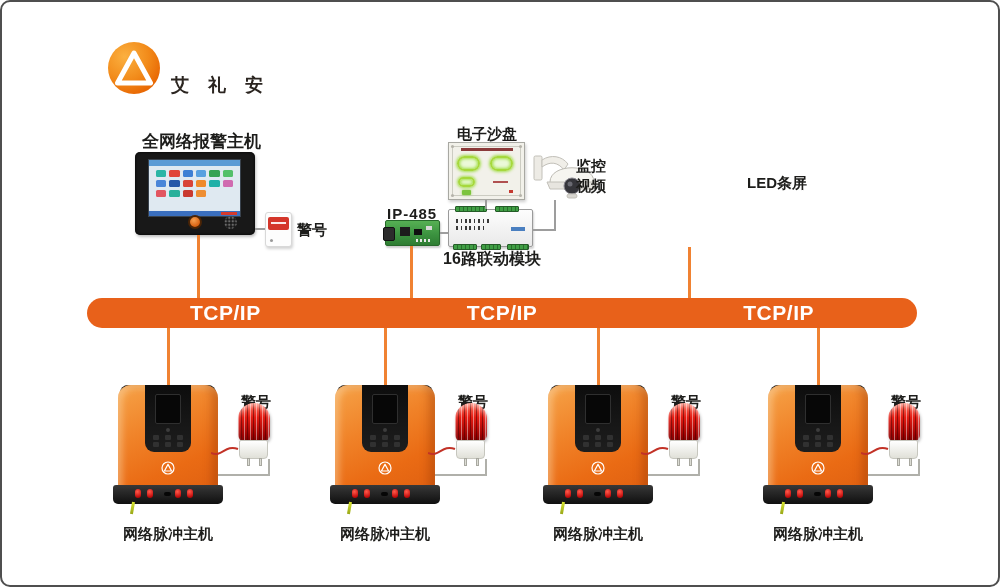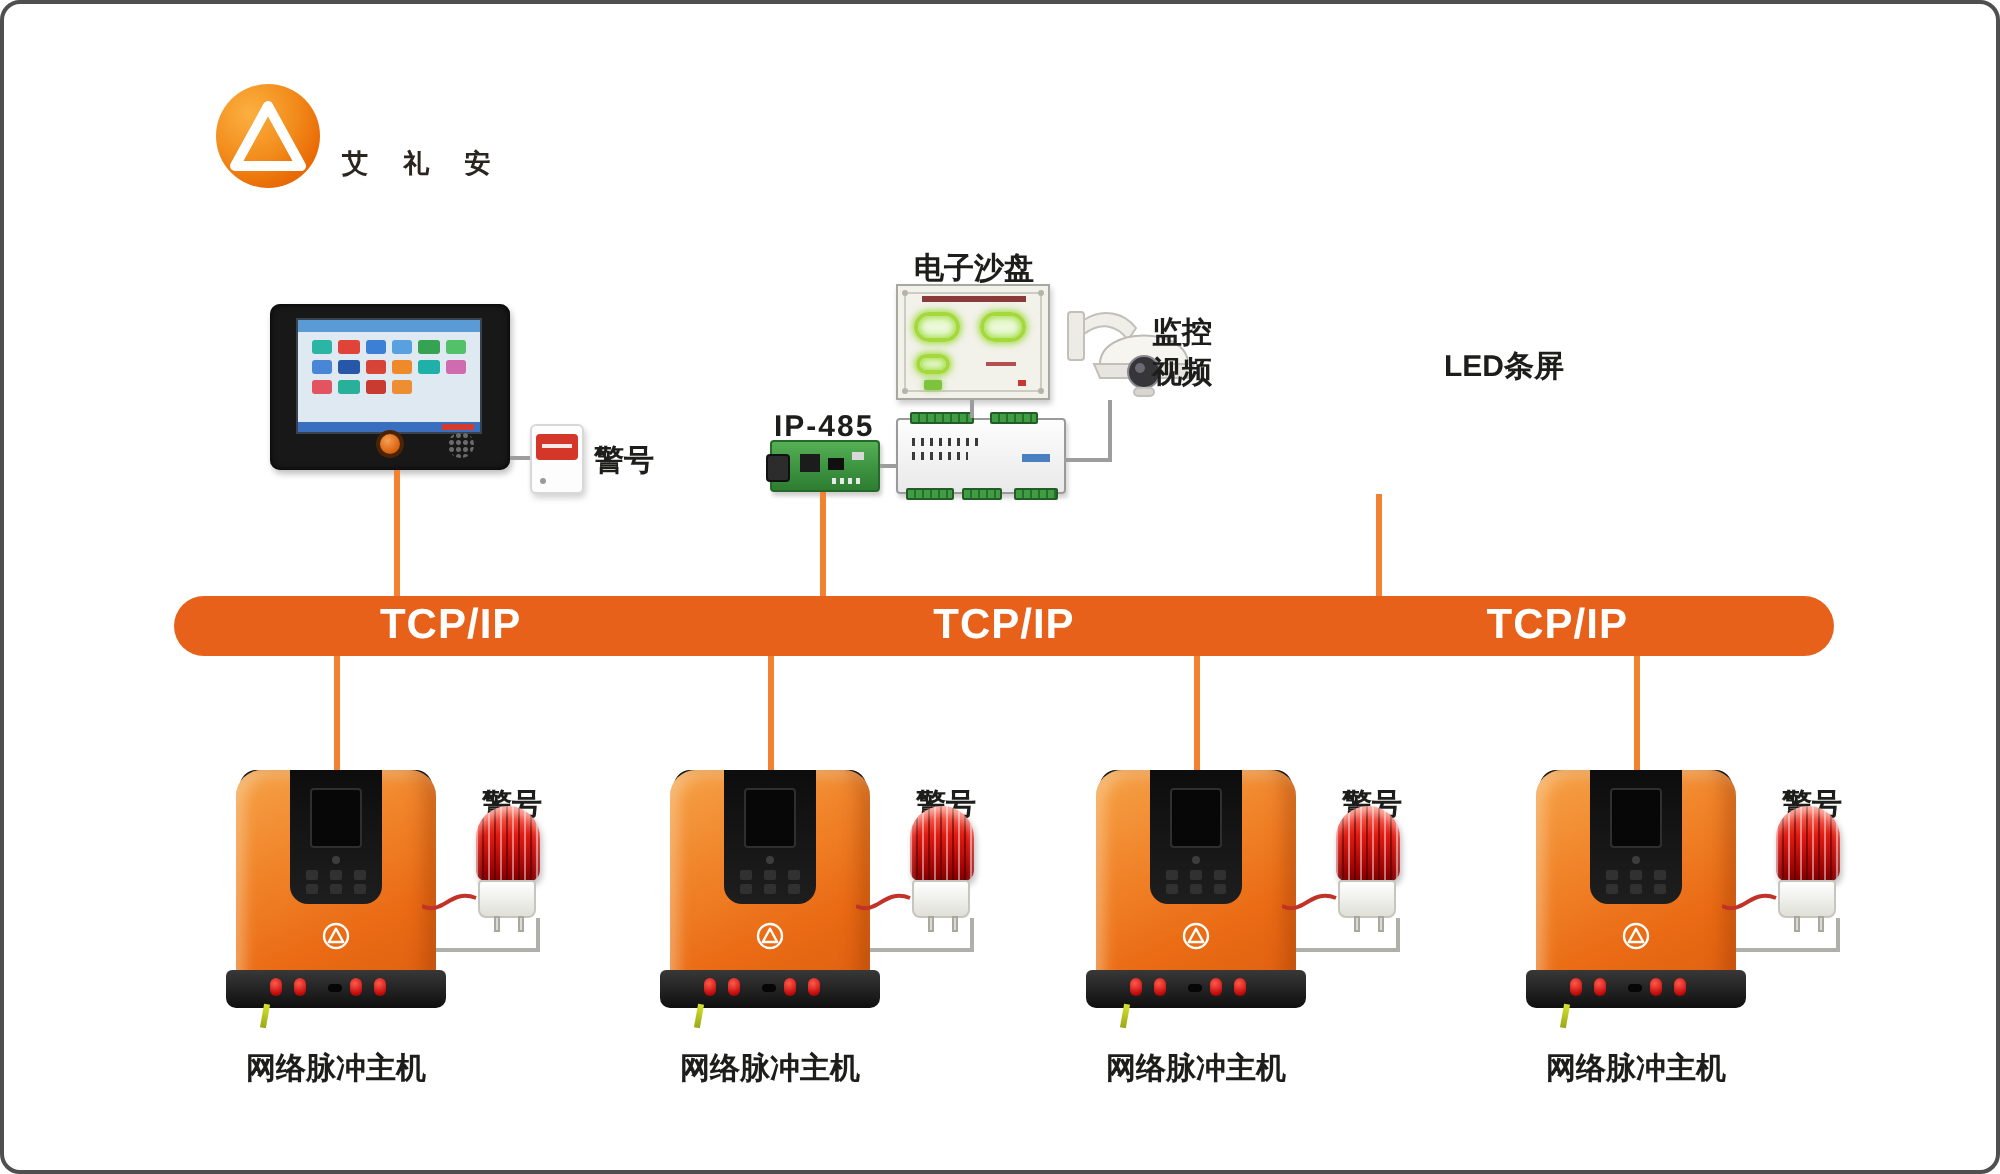--- a/index.html
+++ b/index.html
@@ -6,21 +6,21 @@
   body { background:#fff; font-family:"Liberation Sans","DejaVu Sans",sans-serif; }
   .canvas { position:relative; width:1000px; height:587px; background:#fff;
             border:2px solid #4f4f4f; border-radius:10px; overflow:hidden; }
 
   
   .logo-circle { position:absolute; left:106px; top:40px; width:52px; height:52px; border-radius:50%;
                  background:radial-gradient(circle at 32% 28%, #FBB040 0%, #F28C1B 45%, #E96A05 75%, #DE5F00 100%); }
   .logo-circle svg { position:absolute; left:0; top:0; }
   .brand { position:absolute; left:167px; top:45px; font-size:27px; font-weight:bold;
            color:#2b2520; letter-spacing:3px; }
-  .brand-cn { position:absolute; left:169px; top:71px; font-size:13px; font-weight:bold;
+  .brand-cn { position:absolute; left:169px; top:71px; font-size:18px; font-weight:bold;
               color:#2b2520; letter-spacing:7px; white-space:nowrap; }
   .main-title { position:absolute; left:332px; top:46px; width:578px; font-size:36px; font-weight:bold;
                 color:#F4620B; white-space:nowrap; letter-spacing:0.5px; }
 
   .dev-label { position:absolute; font-weight:bold; color:#1d1d1b; font-size:15px; white-space:nowrap; }
 
   
   .monitor { position:absolute; left:133px; top:150px; width:120px; height:83px; background:#181818;
              border-radius:5px; box-shadow:inset 0 0 3px #000, 1px 2px 3px rgba(0,0,0,.25); }
   .mscreen { position:absolute; left:13px; top:7px; width:93px; height:58px; background:#dfe9f1;
@@ -175,20 +175,21 @@
 
 <div class="canvas">
 
   <div class="logo-circle">
     <svg width="52" height="52" viewBox="0 0 52 52">
       <polygon points="26,11 42.5,41 9.5,41" fill="none" stroke="#ffffff" stroke-width="5" stroke-linejoin="round"></polygon>
     </svg>
   </div>
   <div class="brand-cn">艾 礼 安</div>
 
+  <div class="dev-label" style="left:140px; top:128px; font-size:17px;">全网络报警主机</div>
   <div class="monitor">
     <div class="mscreen">
       <div class="mtop"></div>
       <div class="micons">
         <span></span>
           <span></span>
           <span></span>
           <span></span>
           <span></span>
           <span></span>
@@ -235,20 +236,21 @@
   <div class="lmodule">
     <div class="term t-tl"></div>
     <div class="term t-tr"></div>
     <div class="term t-b1"></div>
     <div class="term t-b2"></div>
     <div class="term t-b3"></div>
     <div class="lm-row lm-r1"></div>
     <div class="lm-row lm-r2"></div>
     <div class="lm-blue"></div>
   </div>
+  <div class="dev-label" style="left:425px; top:247px; width:130px; text-align:center; font-size:16px;">16路联动模块</div>
 
   <div class="dev-label" style="left:385px; top:203px; letter-spacing:1px;">IP-485</div>
   <div class="pcb">
     <div class="conn"></div>
     <div class="c1"></div>
     <div class="c2"></div>
     <div class="c3"></div>
     <div class="c4"></div>
   </div>
 
@@ -259,21 +261,21 @@
       <path d="M19,31 C19,12 63,12 63,31 L63,33 L19,33 Z" fill="#f6f5f0" stroke="#bdbbb4"></path>
       <path d="M16,31 L66,31 L63,38 L19,38 Z" fill="#e7e5df" stroke="#c2c0b9"></path>
       <circle cx="41" cy="35" r="8" fill="#35353a" stroke="#8a8890"></circle>
       <circle cx="39" cy="33" r="2.5" fill="#6a6a72"></circle>
       <rect x="36" y="43" width="10" height="4" rx="2" fill="#d8d6d0" stroke="#c2c0b9"></rect>
     </svg>
   </div>
   <div class="dev-label" style="left:574px; top:155px;">监控</div>
   <div class="dev-label" style="left:574px; top:175px;">视频</div>
 
-  <div class="dev-label" style="left:720px; top:172px; width:110px; ">LED条屏</div>
+  <div class="dev-label" style="left:720px; top:172px; width:110px; text-align:center;">LED条屏</div>
 
   <div class="oline ln-mon"></div>
   <div class="oline ln-ip"></div>
   <div class="oline ln-led"></div>
   <div class="oline ln-d1"></div>
   <div class="oline ln-d2"></div>
   <div class="oline ln-d3"></div>
   <div class="oline ln-d4"></div>
   <div class="gline gl-msiren"></div>
   <div class="gline gl-sandmod"></div>

